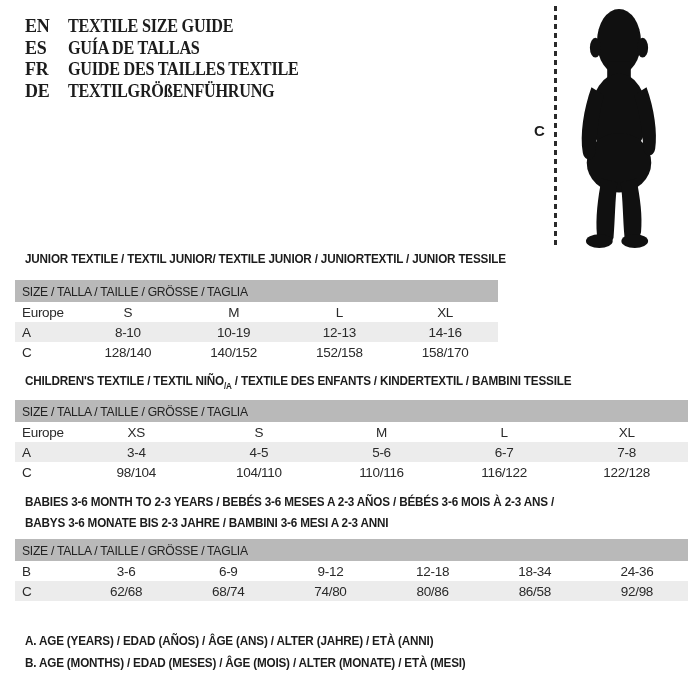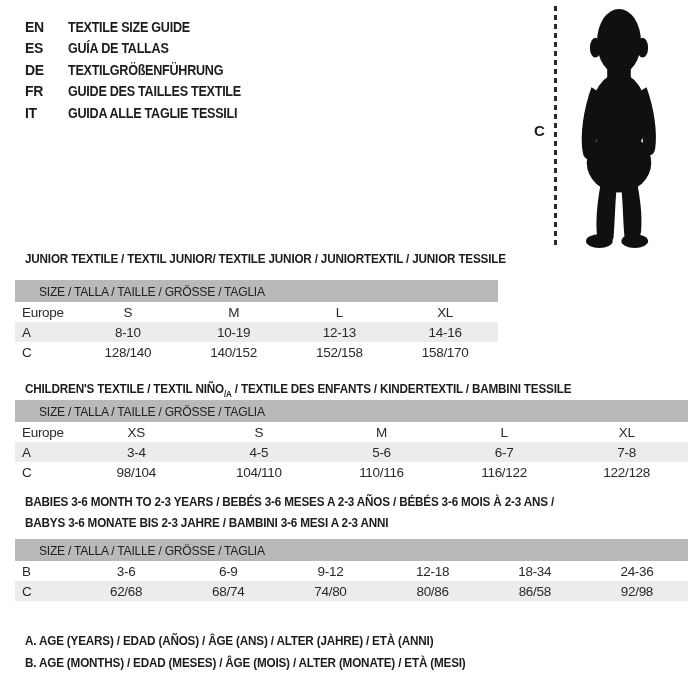--- a/index.html
+++ b/index.html
@@ -5,37 +5,37 @@
   * { margin:0; padding:0; box-sizing:border-box; }
   html,body { background:#ffffff; }
   .canvas {
     position:relative; width:700px; height:700px; background:#ffffff;
     font-family:"Liberation Sans", sans-serif; color:#1c1c1c; overflow:hidden;
   }
   .cond { display:inline-block; transform:scaleX(0.9); transform-origin:0 50%; white-space:nowrap; }
 
   
   .lang-list { position:absolute; left:25px; top:16px; }
-  .lang-row { display:flex; height:21.5px; align-items:center; font-weight:bold; font-size:14px; letter-spacing:-0.3px; }
+  .lang-row { display:flex; height:21.5px; align-items:center; font-weight:bold; font-size:18px; letter-spacing:-0.3px;font-family:Liberation Serif, serif; }
   .lang-code { width:43px; flex:0 0 43px; }
 
   
   .figure { position:absolute; left:530px; top:4px; width:170px; height:248px; }
   .figure-label { position:absolute; left:4px; top:118px; font-weight:bold; font-size:15px; }
   .dashed-line {
     position:absolute; left:24px; top:2px; width:3px; height:243px;
     background:repeating-linear-gradient(to bottom, #2a2a2a 0 5px, transparent 5px 9px);
   }
   .baby-svg { position:absolute; left:30px; top:0px; }
 
   
   .tbl-title { position:absolute; left:25px; font-weight:bold; font-size:13px; letter-spacing:-0.2px; white-space:nowrap; }
   .tbl-title sub { font-size:9px; }
   .size-table { position:absolute; left:15px; font-size:13.5px; letter-spacing:-0.3px; color:#2a2a2a; }
-  .thead { height:22px; background:#b9b9b9; display:flex; align-items:center; padding-left:24px; color:#222; }
+  .thead { height:22px; background:#b9b9b9; display:flex; align-items:center; padding-left:7px; color:#222; }
   .trow { display:flex; height:20px; align-items:center; }
   .trow.alt { background:#ececec; }
   .tlabel { flex:0 0 60px; padding-left:7px; }
   .tcell { flex:1 1 0; text-align:center; }
 
   
   .legend { position:absolute; left:25px; top:633px; }
   .legend-line { height:22px; font-weight:bold; font-size:13px; letter-spacing:-0.2px; white-space:nowrap; }
 </style>
 </head>
@@ -46,30 +46,26 @@
   <div class="lang-list">
     <div class="lang-row">
       <span class="lang-code">EN</span>
       <span class="cond">TEXTILE SIZE GUIDE</span>
     </div>
     <div class="lang-row">
       <span class="lang-code">ES</span>
       <span class="cond">GUÍA DE TALLAS</span>
     </div>
     <div class="lang-row">
-      <span class="lang-code">DE</span>
-      <span class="cond">TEXTILGRÖßENFÜHRUNG</span>
-    </div>
-    <div class="lang-row">
       <span class="lang-code">FR</span>
       <span class="cond">GUIDE DES TAILLES TEXTILE</span>
     </div>
     <div class="lang-row">
-      <span class="lang-code">IT</span>
-      <span class="cond">GUIDA ALLE TAGLIE TESSILI</span>
+      <span class="lang-code">DE</span>
+      <span class="cond">TEXTILGRÖßENFÜHRUNG</span>
     </div>
   </div>
 
   <div class="figure">
     <span class="figure-label">C</span>
     <div class="dashed-line"></div>
     <svg class="baby-svg" width="118" height="248" viewBox="0 0 150 250" preserveAspectRatio="none" aria-hidden="true">
       <g fill="#101010">
         <ellipse cx="75" cy="38" rx="28" ry="33"></ellipse>
         <ellipse cx="45" cy="44" rx="7" ry="10"></ellipse>
@@ -110,21 +106,21 @@
     </div>
     <div class="trow">
       <span class="tlabel">C</span>
       <span class="tcell">128/140</span>
       <span class="tcell">140/152</span>
       <span class="tcell">152/158</span>
       <span class="tcell">158/170</span>
     </div>
   </div>
 
-  <div class="tbl-title" style="top:373px;margin-top:8px;">
+  <div class="tbl-title" style="top:373px;">
     <span class="cond"><span>CHILDREN'S TEXTILE / TEXTIL NIÑO</span><sub>/A</sub><span> / TEXTILE DES ENFANTS / KINDERTEXTIL / BAMBINI TESSILE</span></span>
   </div>
   <div class="size-table" style="top:400px; width:673px;">
     <div class="thead">
       <span class="cond">SIZE / TALLA / TAILLE / GRÖSSE / TAGLIA</span>
     </div>
     <div class="trow">
       <span class="tlabel">Europe</span>
       <span class="tcell">XS</span>
       <span class="tcell">S</span>

